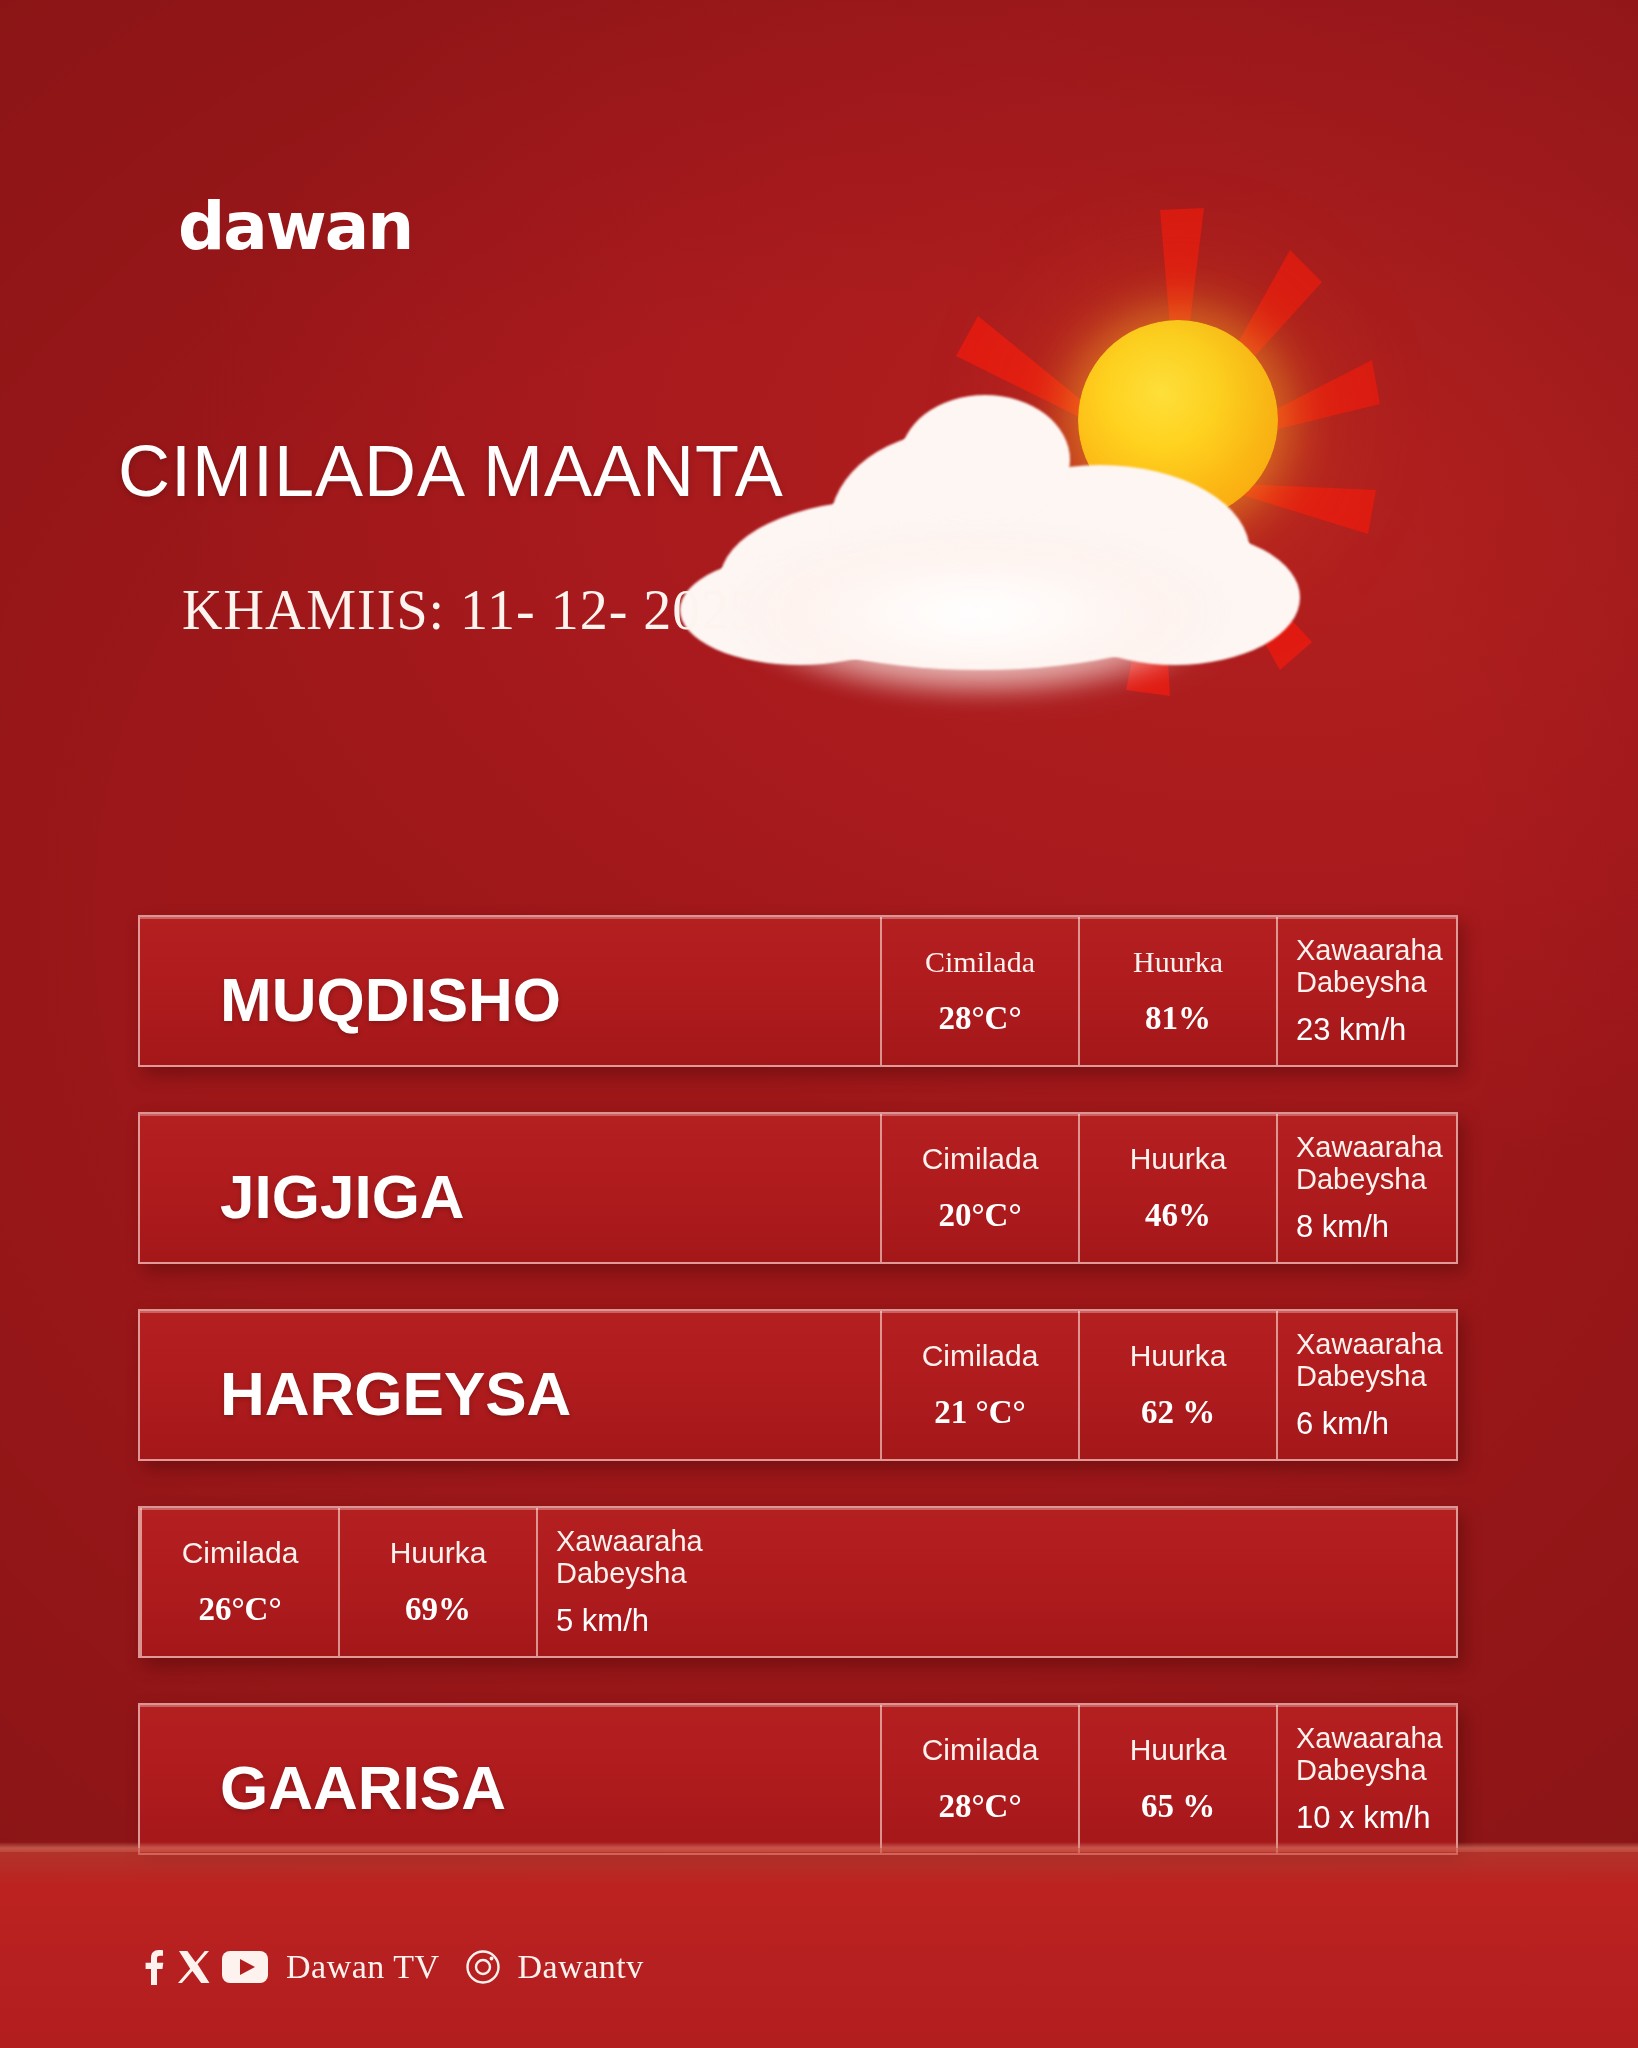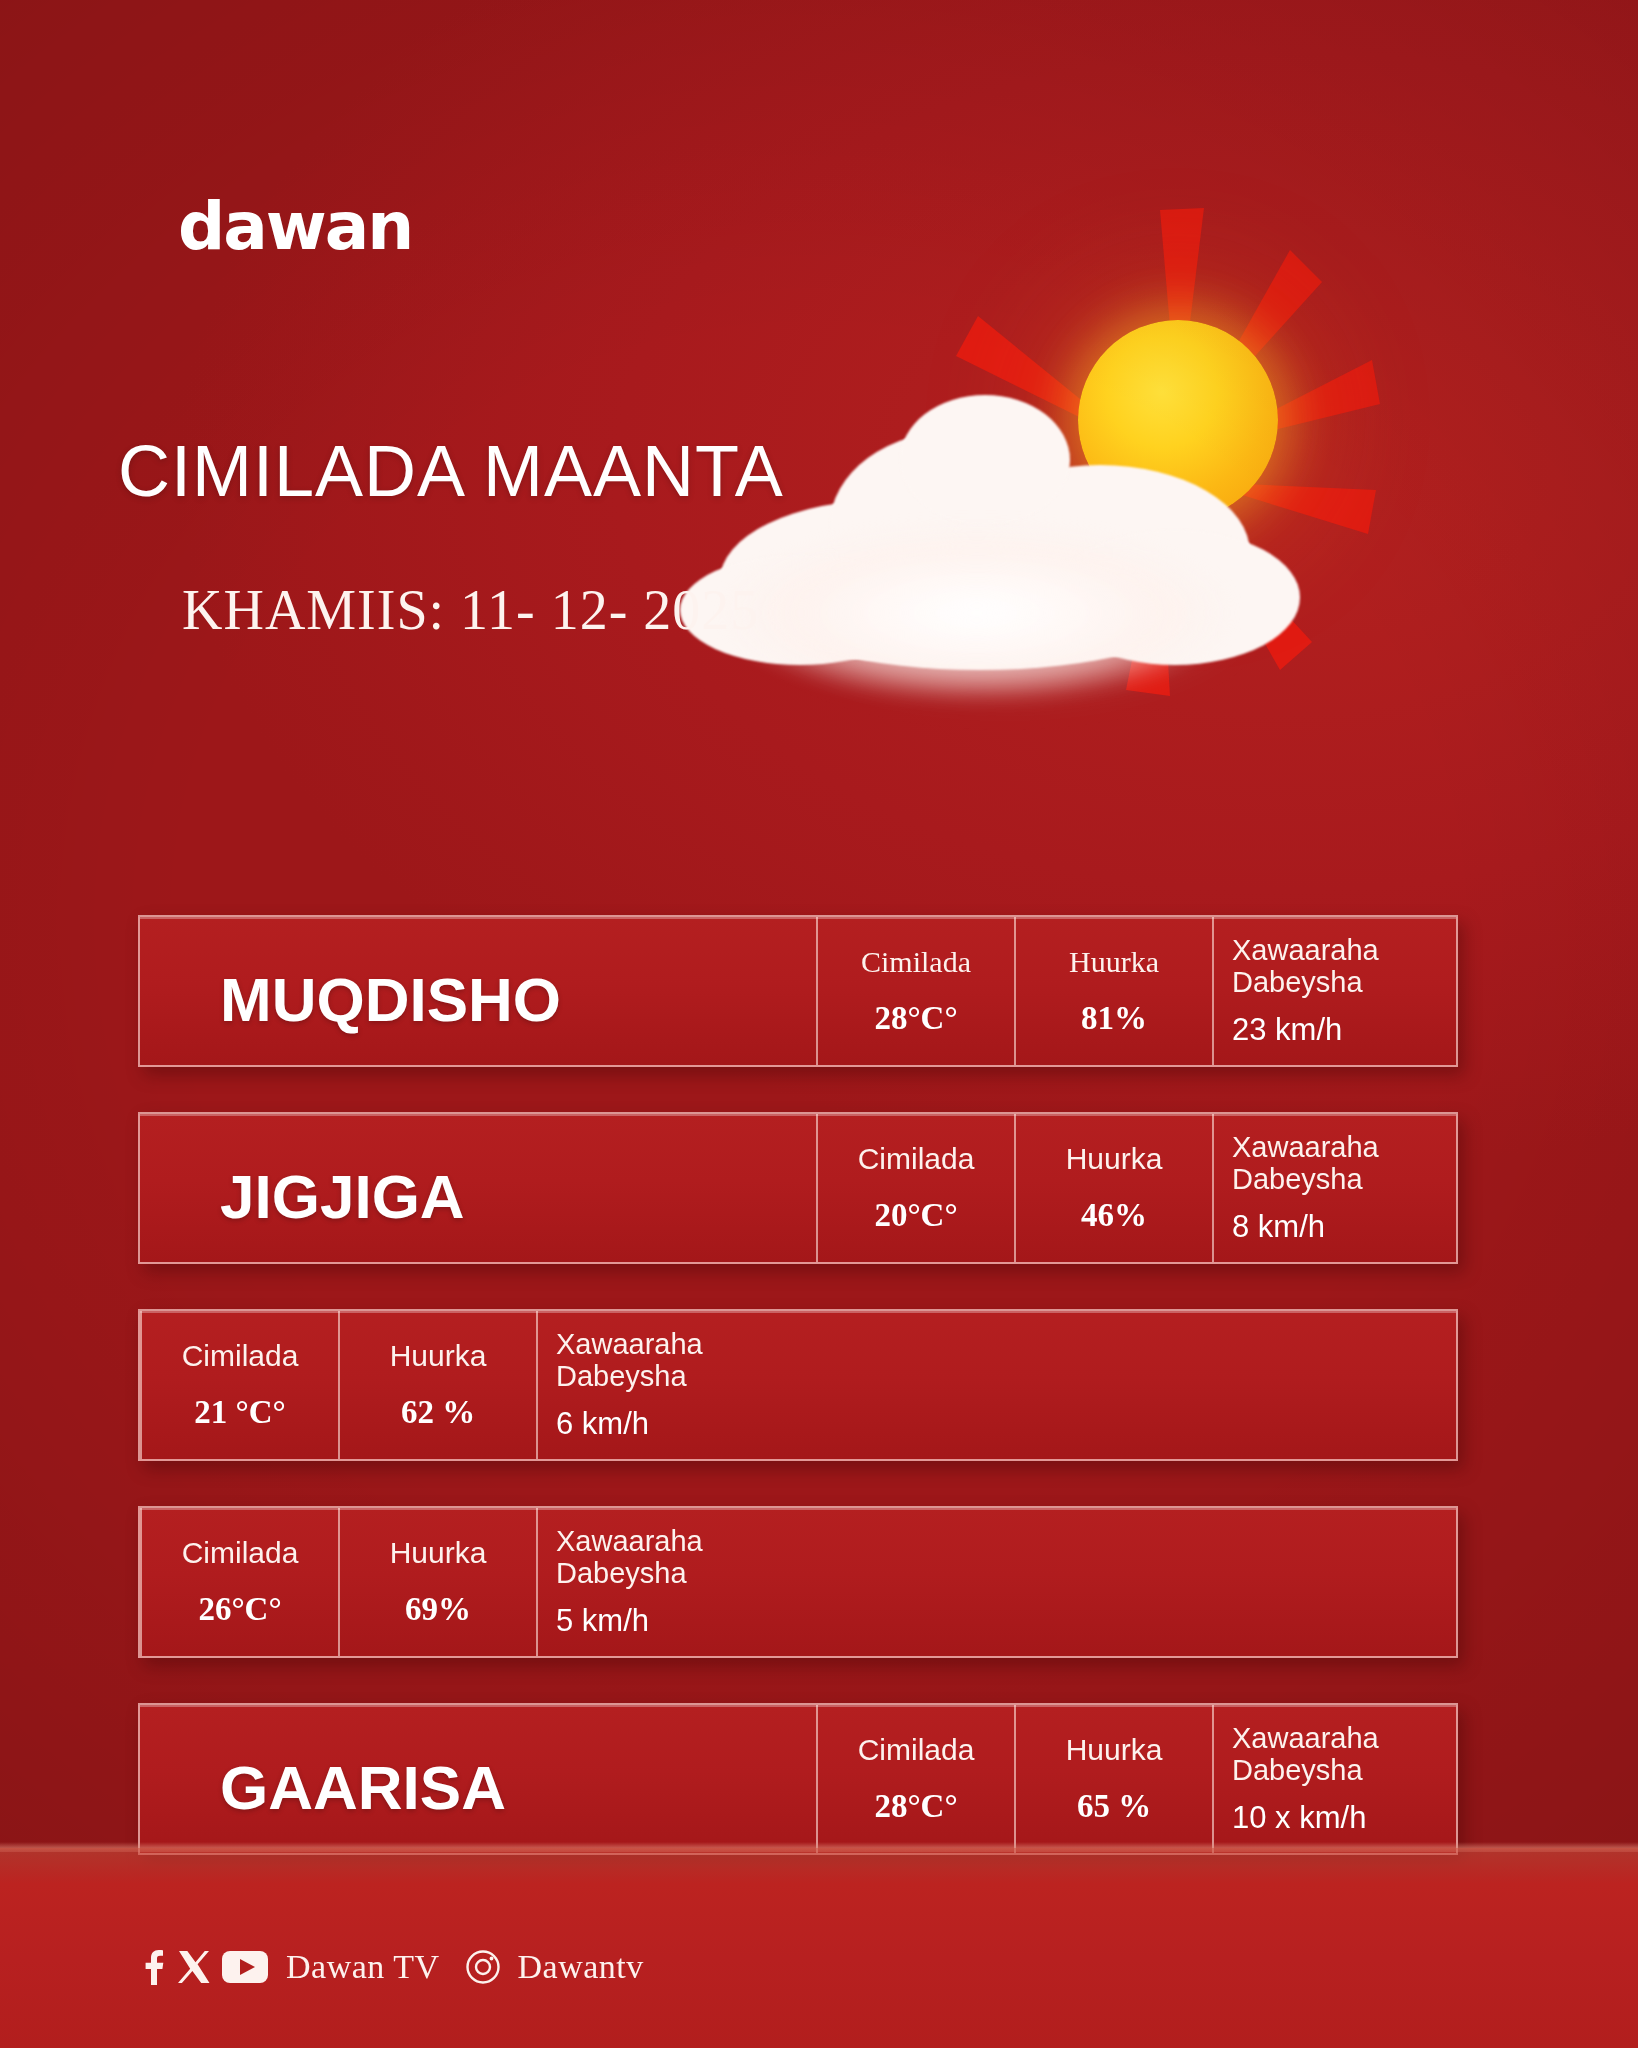--- a/index.html
+++ b/index.html
@@ -93,21 +93,21 @@
     color:#ffffff;font-size:62px;font-weight:bold;letter-spacing:0px;
     font-family:"Liberation Sans", sans-serif;
     text-shadow:0 2px 5px rgba(0,0,0,.22);
   }
   .cell{
     width:198px;flex:0 0 auto;
     border-left:2px solid rgba(255,228,222,.60);
     display:flex;flex-direction:column;justify-content:center;align-items:center;
     padding:6px 8px;box-sizing:border-box;
   }
-  .cell.wide{width:244px;align-items:flex-start;padding-left:18px;}
+  .cell.wide{width:180px;align-items:flex-start;padding-left:18px;}
   .cell .lbl{
     color:#fdf2ee;font-size:30px;line-height:1.12;
     font-family:"Liberation Serif", serif;text-align:center;
   }
   .cell.wide .lbl{text-align:left;font-family:"Liberation Sans", sans-serif;font-size:29px;}
   .cell .val{
     color:#ffffff;font-size:33px;font-weight:bold;margin-top:22px;
     font-family:"Liberation Serif", serif;
   }
   .cell.wide .val{
@@ -205,20 +205,23 @@
       <div class="lbl">Huurka</div>
       <div class="val">46%</div>
     </div>
     <div class="cell wide">
       <div class="lbl">Xawaaraha Dabeysha</div>
       <div class="val">8 km/h</div>
     </div>
   </div>
 
   <div class="row sans">
+    <div class="city">
+      <span>HARGEYSA</span>
+    </div>
     <div class="cell">
       <div class="lbl">Cimilada</div>
       <div class="val">21 °C°</div>
     </div>
     <div class="cell">
       <div class="lbl">Huurka</div>
       <div class="val">62 %</div>
     </div>
     <div class="cell wide">
       <div class="lbl">Xawaaraha Dabeysha</div>

